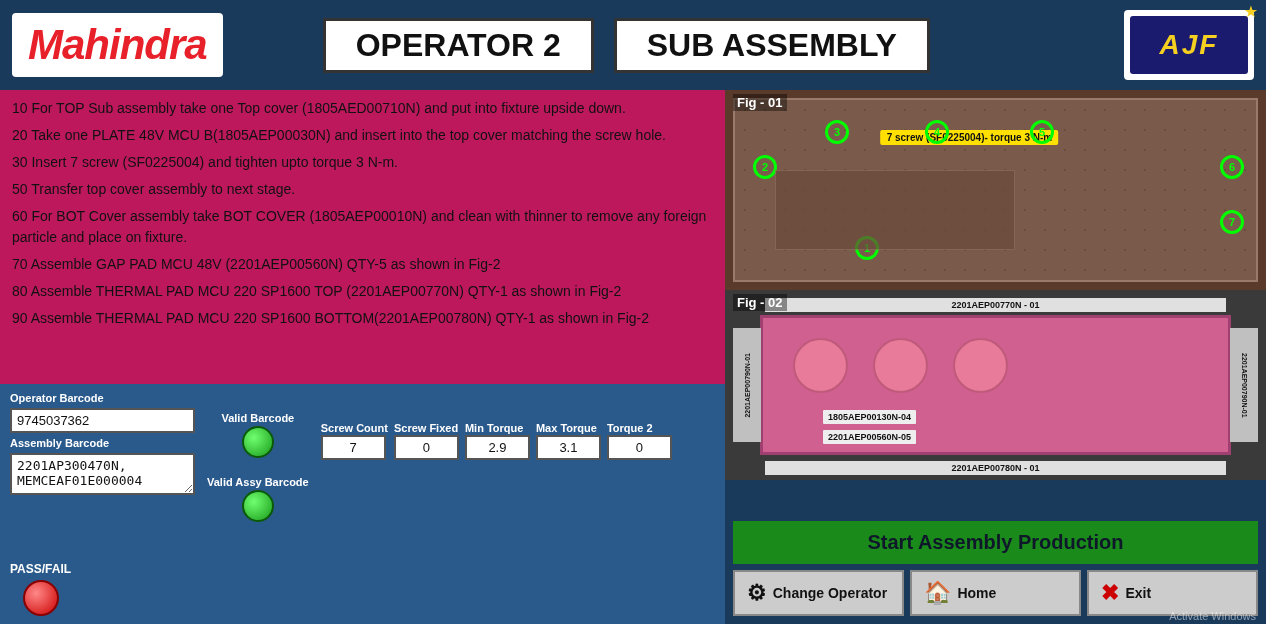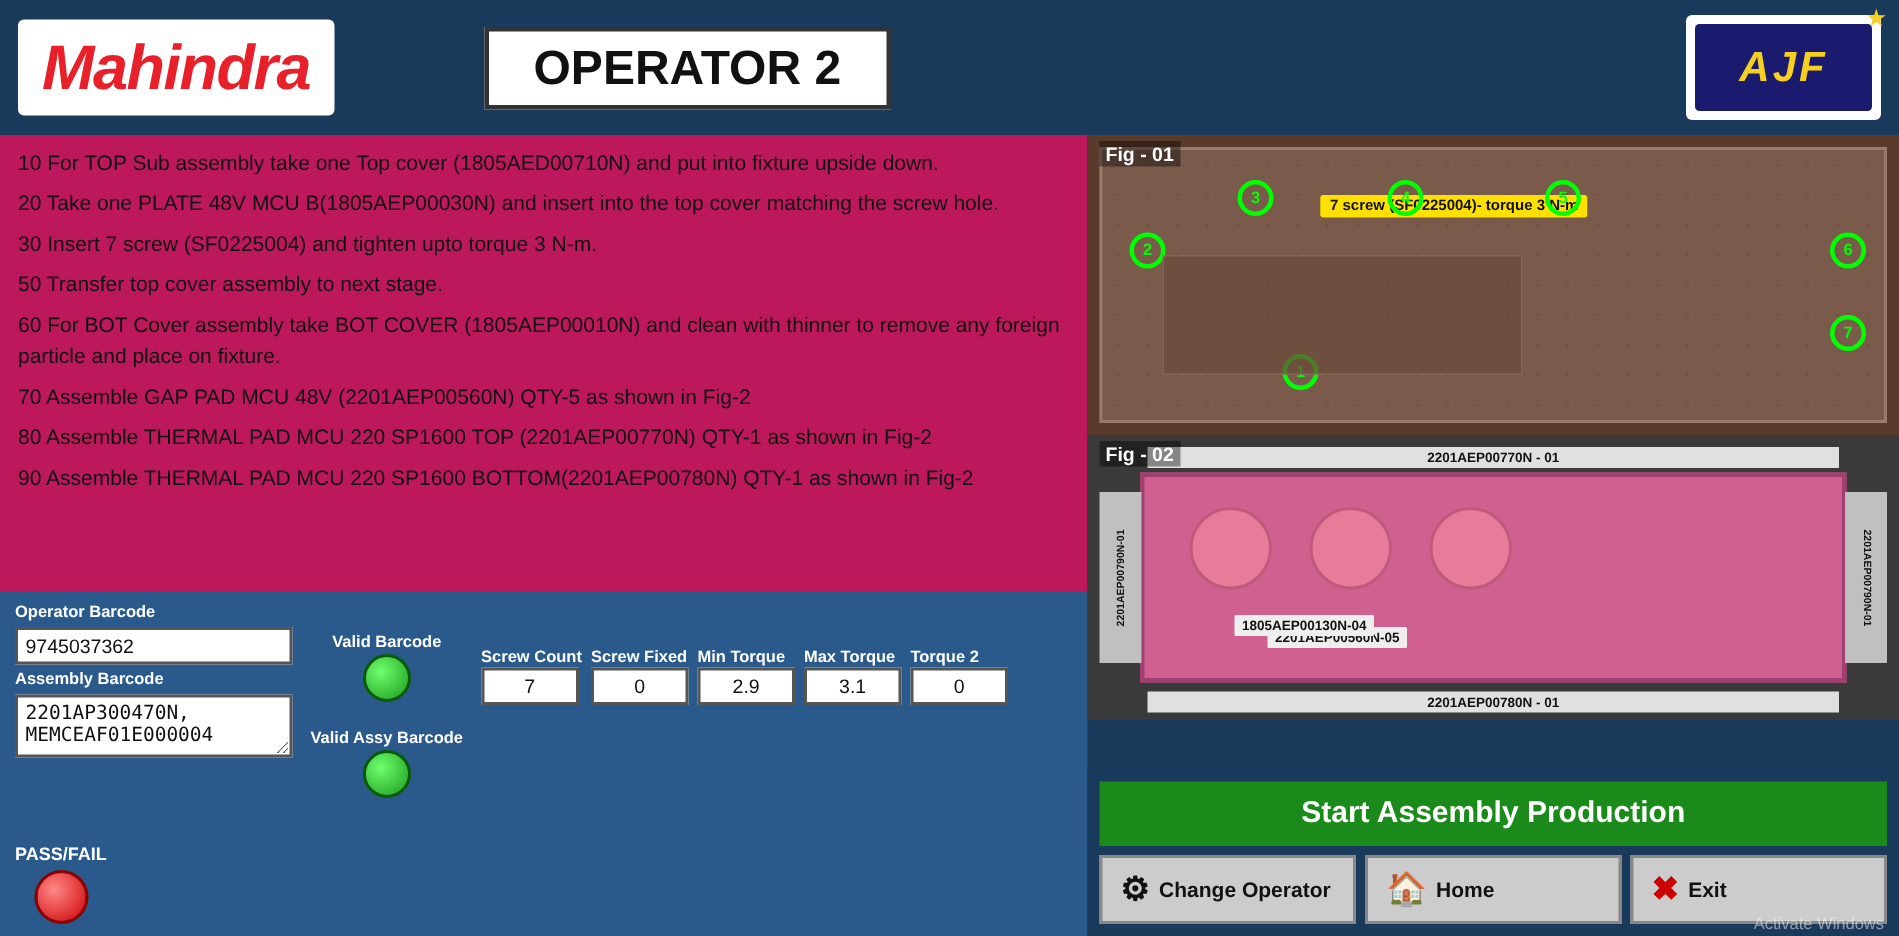--- a/index.html
+++ b/index.html
@@ -312,21 +312,21 @@
     .action-buttons {
       background: #1a3a5c;
       padding: 8px;
       display: flex;
       flex-direction: column;
       gap: 6px;
     }
 
     .start-btn {
       background: #1a8a1a;
-      color: #ffffff;
+      color: #0f172a;
       font-size: 20px;
       font-weight: 900;
       padding: 10px 20px;
       border: none;
       cursor: pointer;
       width: 100%;
       text-align: center;
     }
 
     .bottom-btns {
@@ -401,20 +401,21 @@
   </style>
 </head>
 <body>
 
 <div class="header">
   <div class="logo-box">
     <div class="logo-text">Mahindra</div>
   </div>
 
   <div class="operator-box">OPERATOR 2</div>
+  <div class="subassembly-box">SUB ASSEMBLY</div>
 
   <div class="ajf-logo">
     <div class="ajf-bg">
       <span class="ajf-text">AJF</span>
       <span class="ajf-star">★</span>
     </div>
   </div>
 </div>
 
 <div class="main-content">
@@ -471,21 +472,21 @@
             <div class="screw-field-label">Max Torque</div>
             <input class="screw-input" type="text" value="3.1" style="">
           </div>
           <div class="torque2-group screw-field-group">
             <div class="screw-field-label">Torque 2</div>
             <input class="screw-input" type="text" value="0" style="">
           </div>
         </div>
       </div>
 
-      <div class="pass-fail-group" style="margin-top: 18px;">
+      <div class="pass-fail-group" style="margin-top: 28px;">
         <div class="pass-fail-label">PASS/FAIL</div>
         <div class="red-circle"></div>
       </div>
 
     </div>
   </div>
 
   <div class="right-panel">
 
     <div class="image-section">
@@ -523,21 +524,21 @@
           </div>
 
           <div style="position:absolute; right:-30px; top:10px; bottom:10px; width:28px; background:#c0c0c0; display:flex; align-items:center; justify-content:center; overflow:hidden;">
             <span style="writing-mode:vertical-rl; font-size:7px; font-weight:bold; color:#111; white-space:nowrap;">2201AEP00790N-01</span>
           </div>
 
           <div class="circle-pad" style="width:55px; height:55px; top:20px; left:30px;"></div>
           <div class="circle-pad" style="width:55px; height:55px; top:20px; left:110px;"></div>
           <div class="circle-pad" style="width:55px; height:55px; top:20px; left:190px;"></div>
 
-          <div class="pad-label" style="bottom:20px; left:60px;margin-left:22px;">2201AEP00560N-05</div>
+          <div class="pad-label" style="bottom:8px; left:60px;">2201AEP00560N-05</div>
           <div class="pad-label" style="bottom:28px; left:60px;">1805AEP00130N-04</div>
         </div>
 
         <div style="position:absolute; bottom:5px; left:40px; right:40px; background:#e0e0e0; color:#111; font-size:9px; font-weight:bold; text-align:center; padding:2px;">2201AEP00780N - 01</div>
       </div>
 
     </div>
 
     <div class="action-buttons">
       <button class="start-btn">Start Assembly Production</button>

